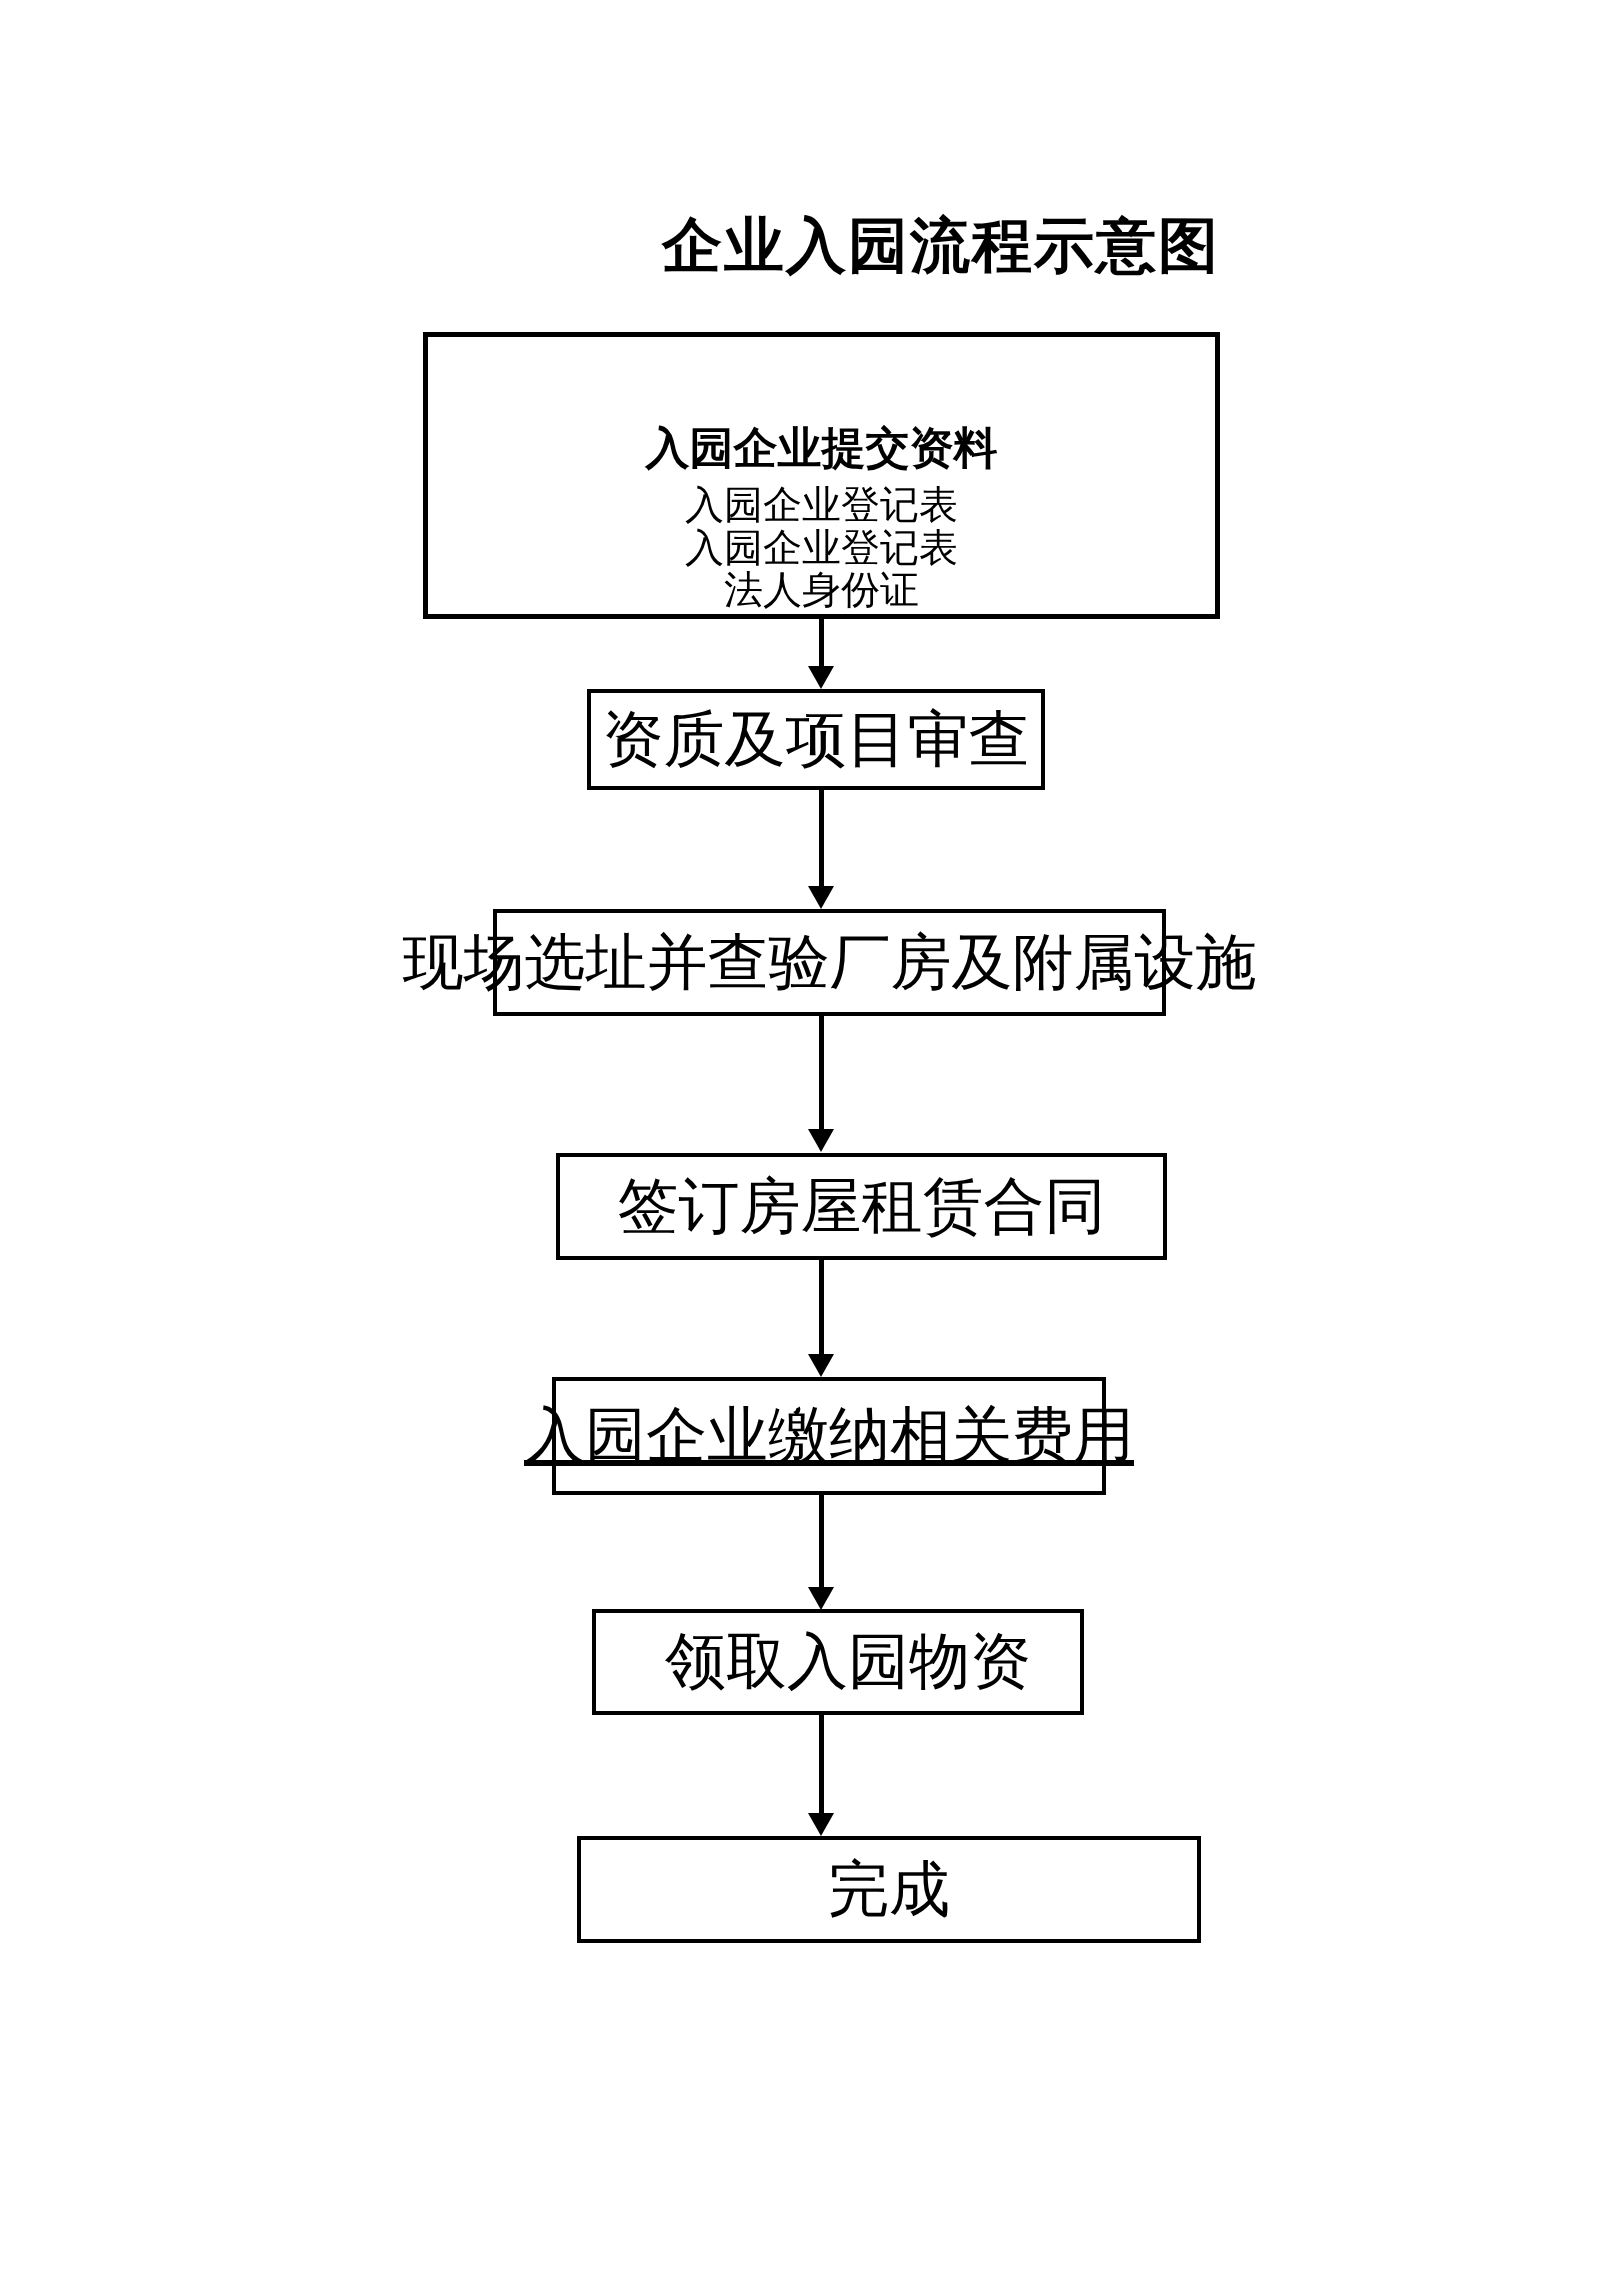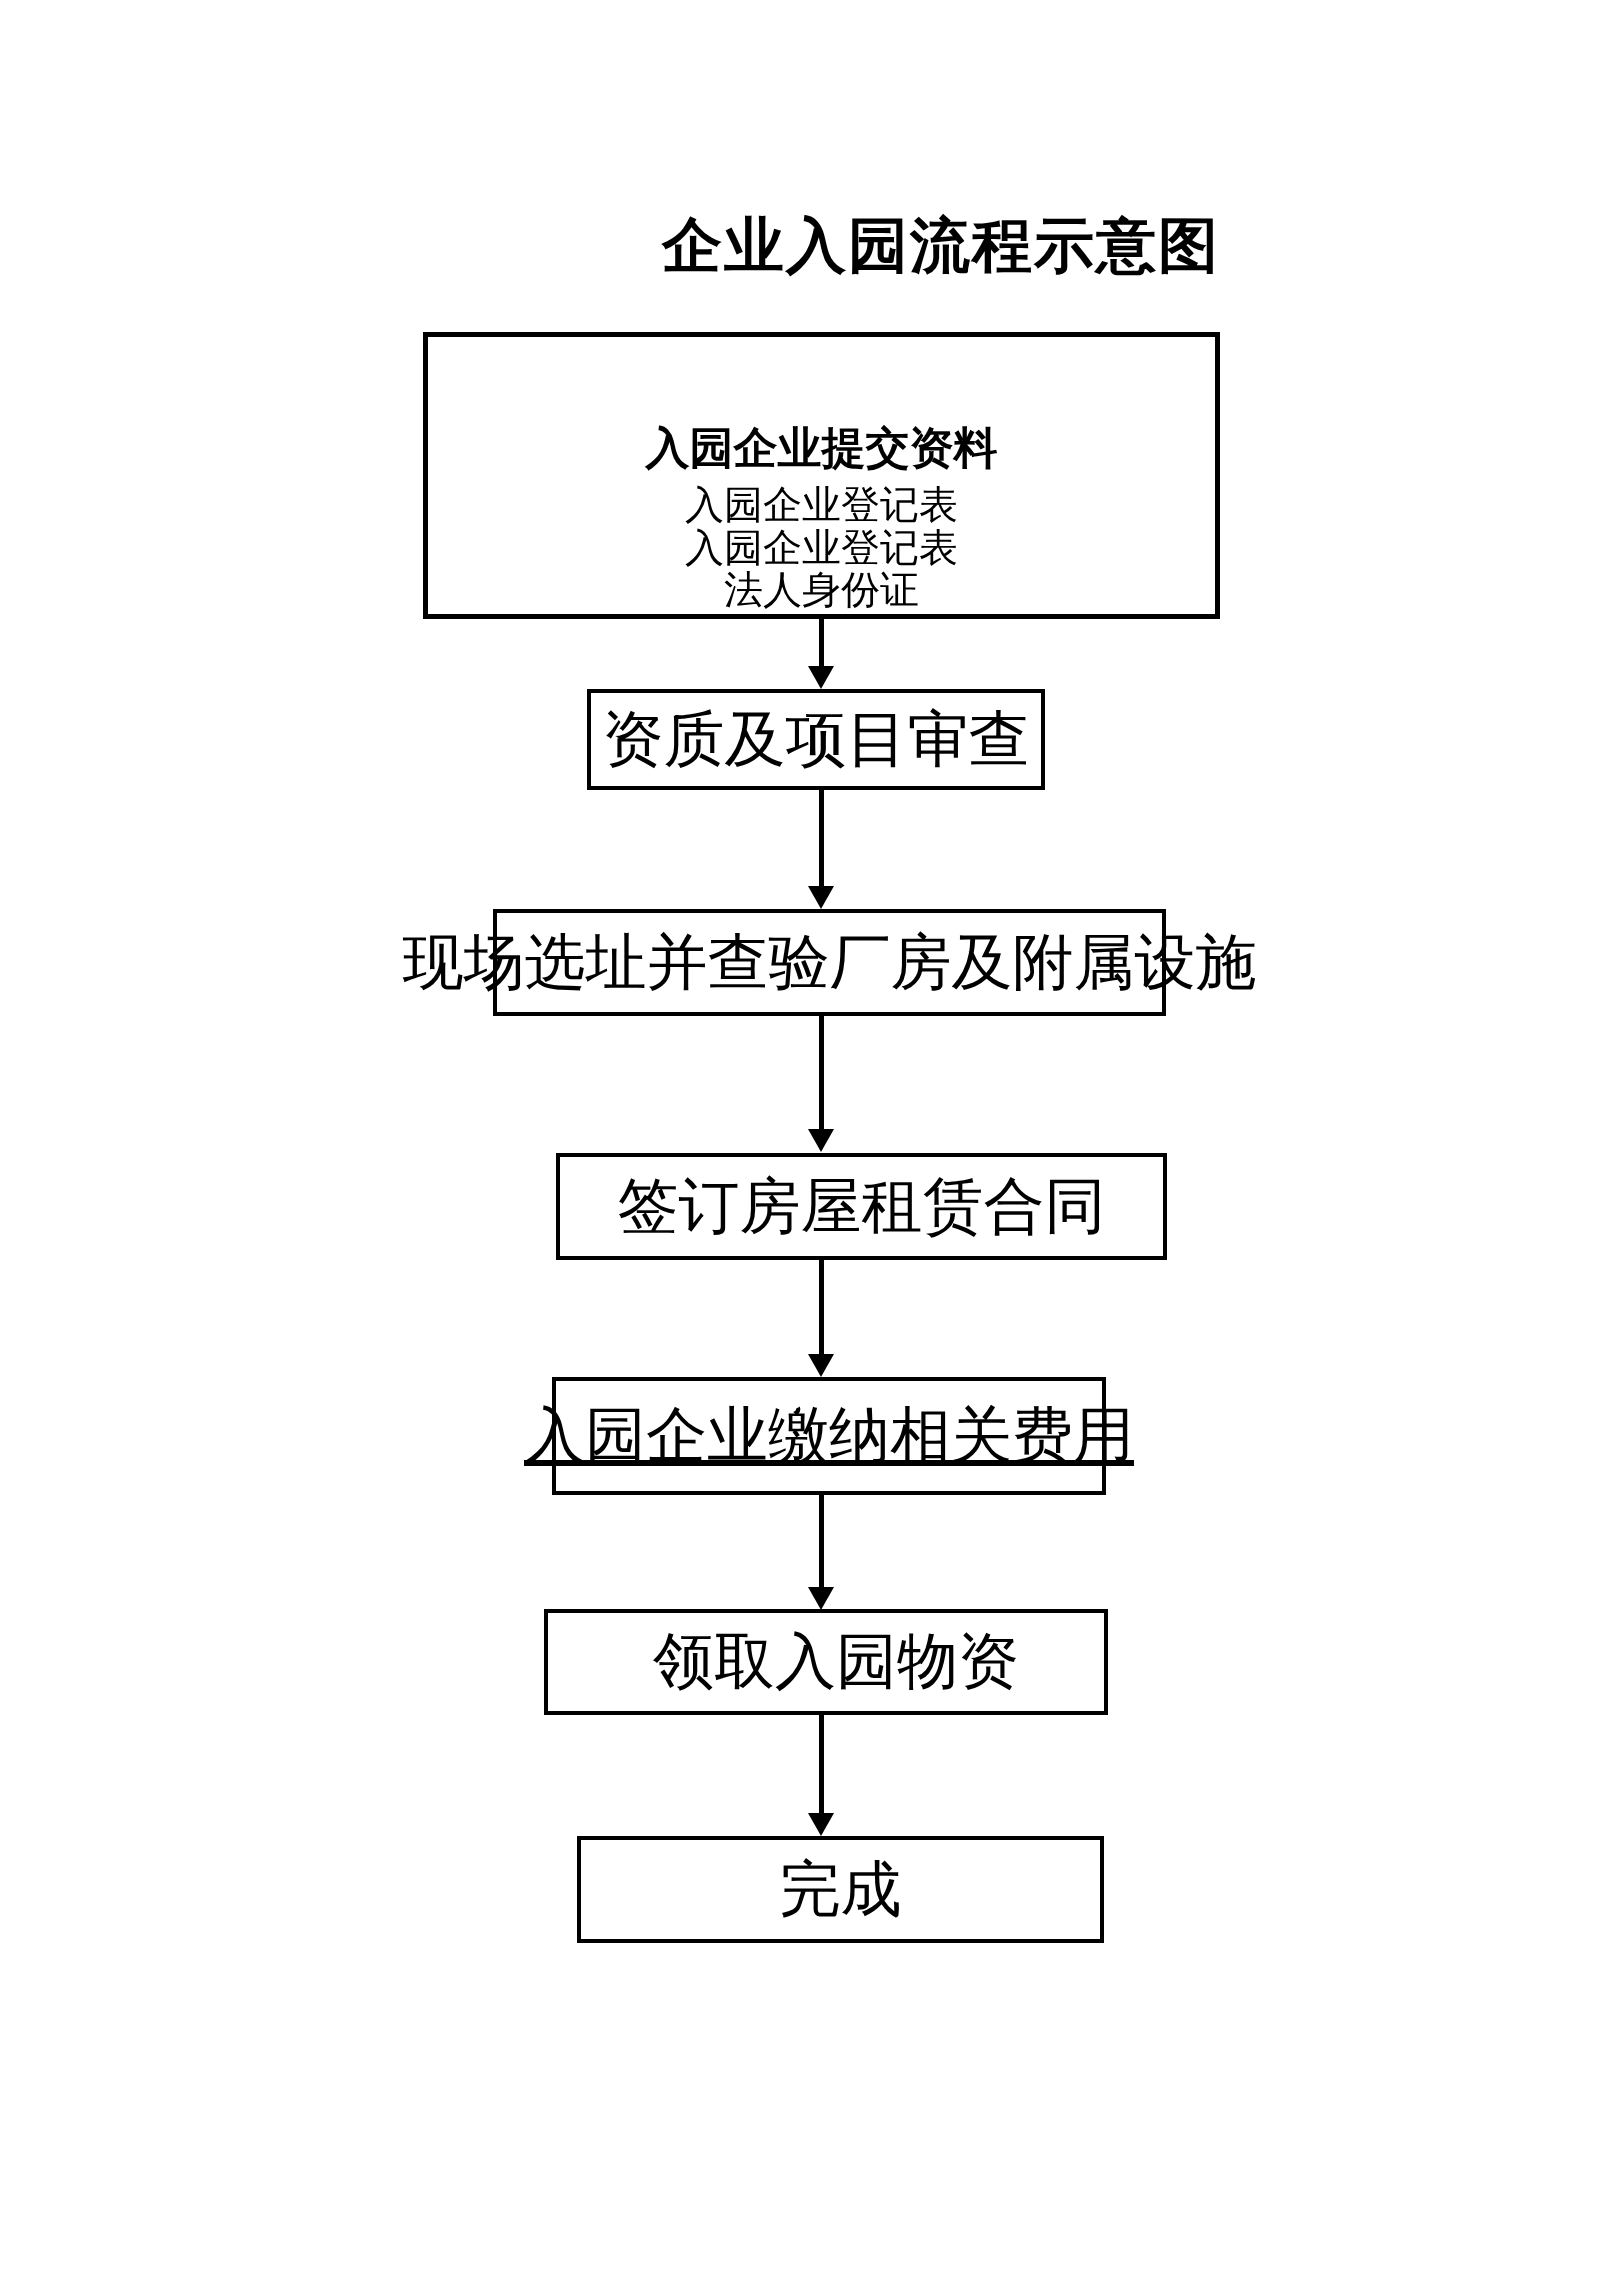--- a/index.html
+++ b/index.html
@@ -64,22 +64,22 @@
   .start-item {
     font-size: 39px;
     line-height: 1.08;
     white-space: nowrap;
   }
   
   .node.step1 { left: 587px; top: 689px;  width: 458px; height: 101px; }
   .node.step2 { left: 493px; top: 909px;  width: 673px; height: 107px; }
   .node.step3 { left: 556px; top: 1153px; width: 611px; height: 107px; }
   .node.step4 { left: 552px; top: 1377px; width: 554px; height: 118px; text-decoration: underline; }
-  .node.step5 { left: 544px; top: 1609px; width: 564px; height: 106px; padding-left: 20px; }
-  .node.step6 { left: 577px; top: 1836px; width: 527px; height: 107px; }
+  .node.step5 { left: 592px; top: 1609px; width: 492px; height: 106px; padding-left: 20px; }
+  .node.step6 { left: 577px; top: 1836px; width: 624px; height: 107px; }
   
   .arrow {
     position: absolute;
     left: 808px;            
     width: 27.4px;
   }
   .arrow::before {
     content: "";
     position: absolute;
     left: 11.3px;

